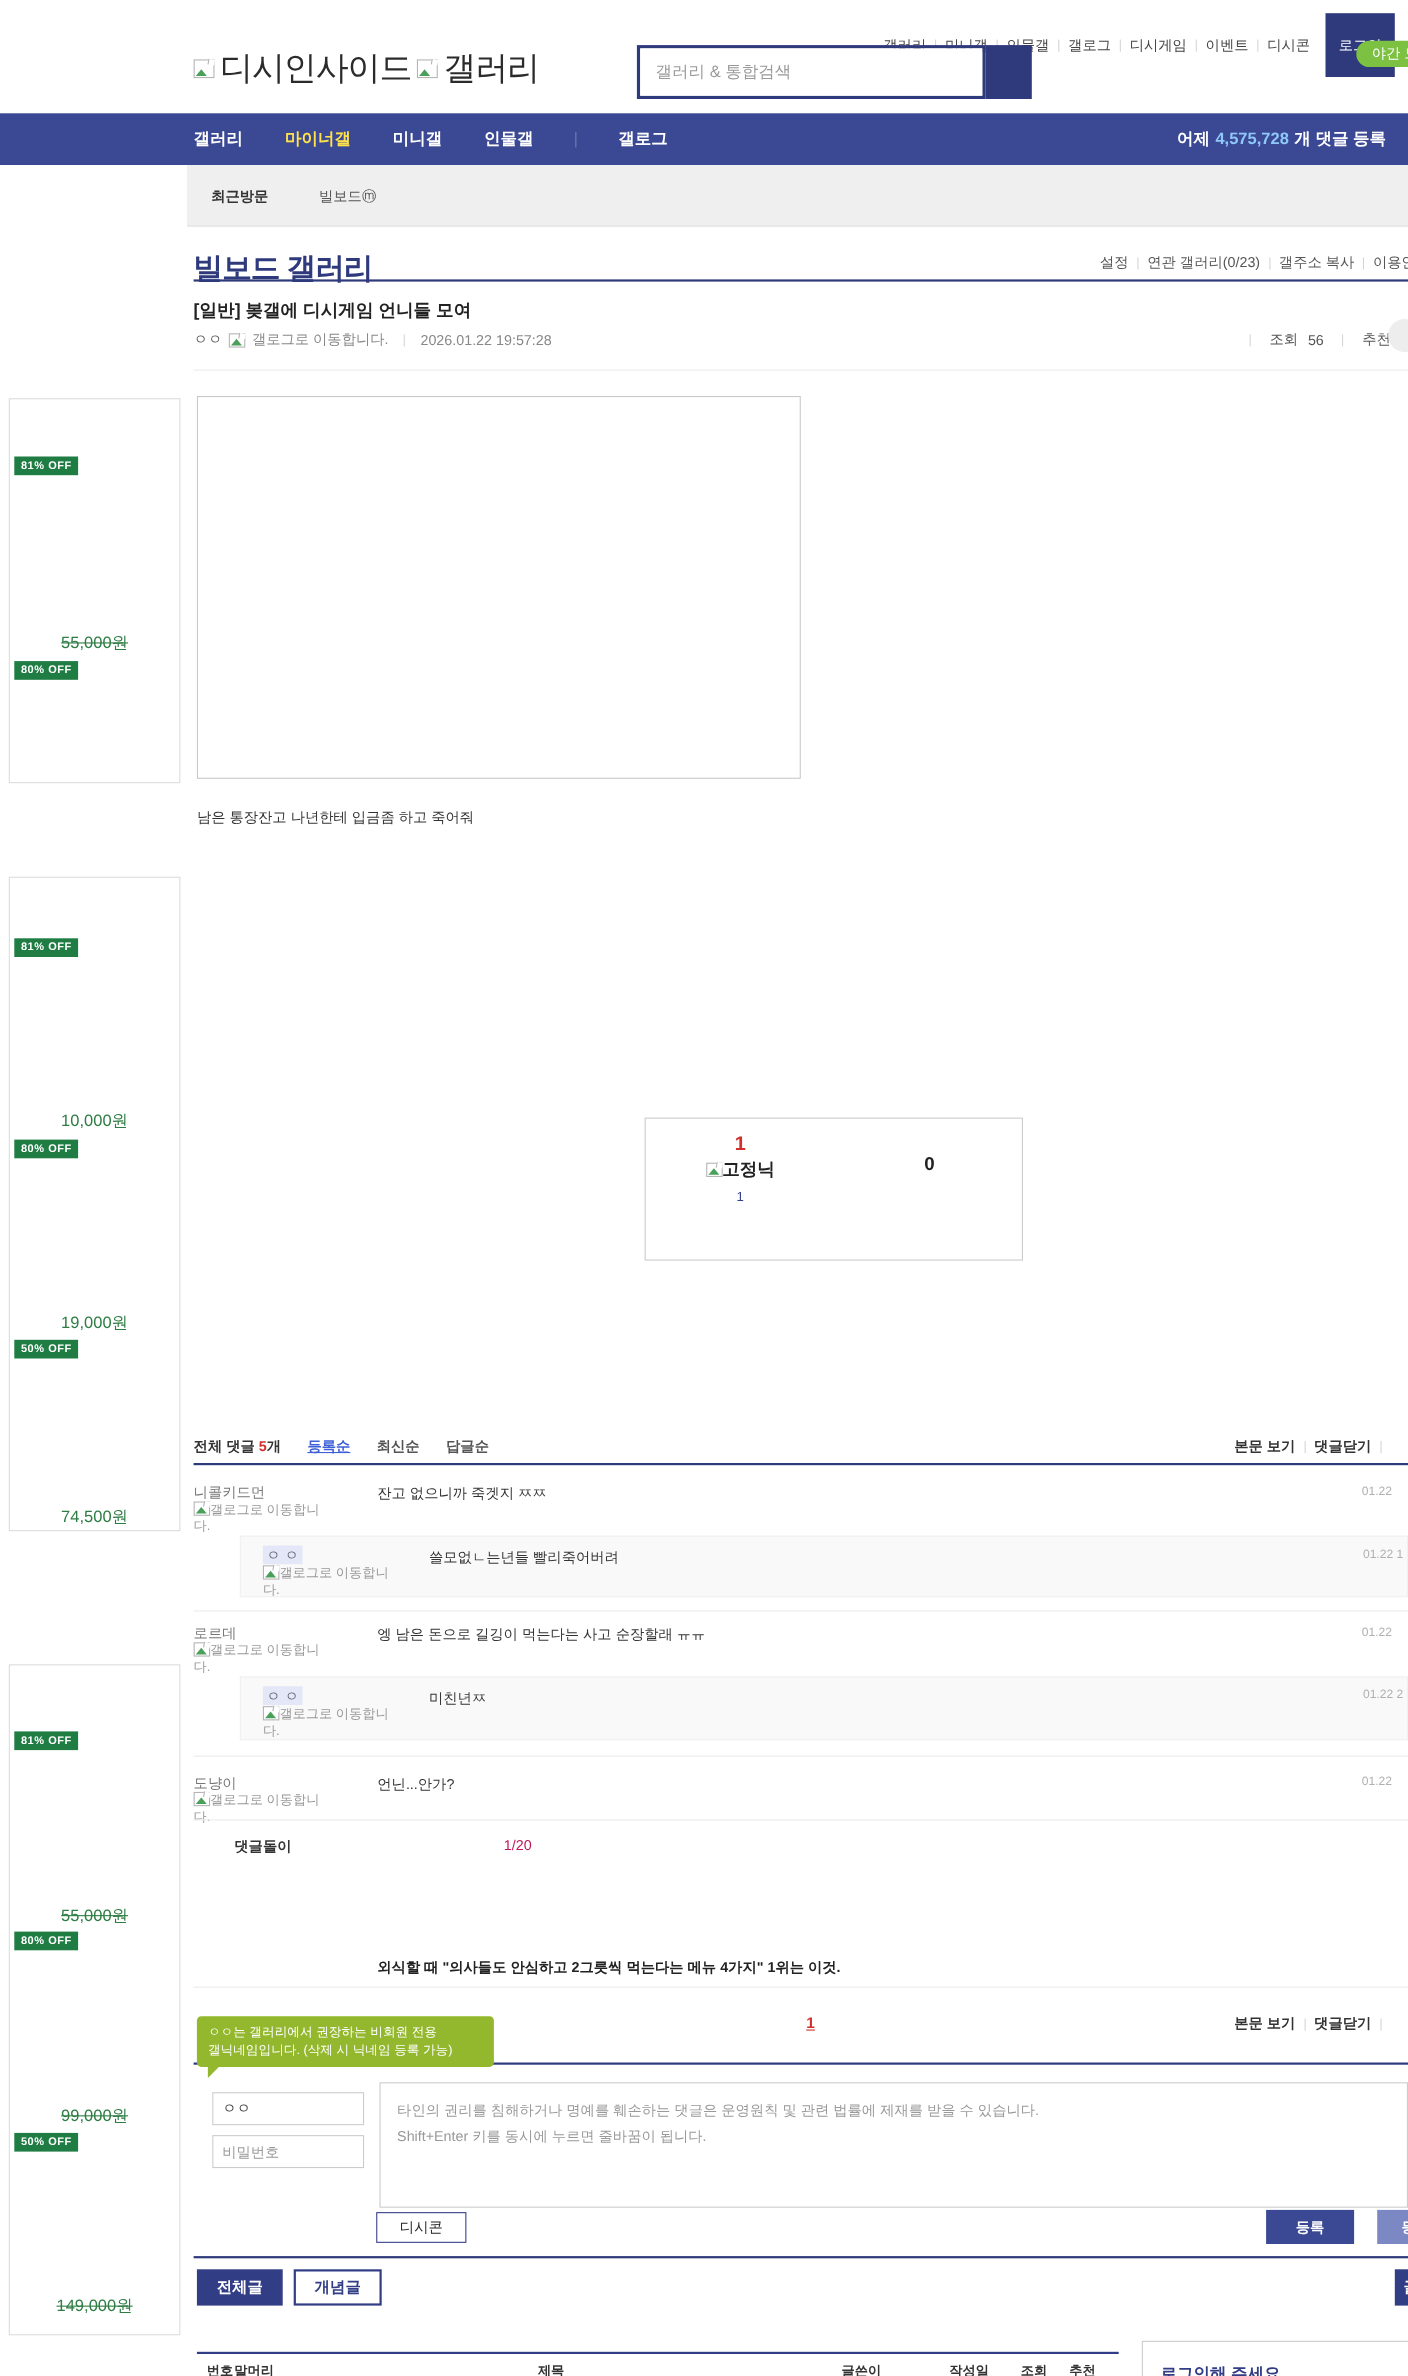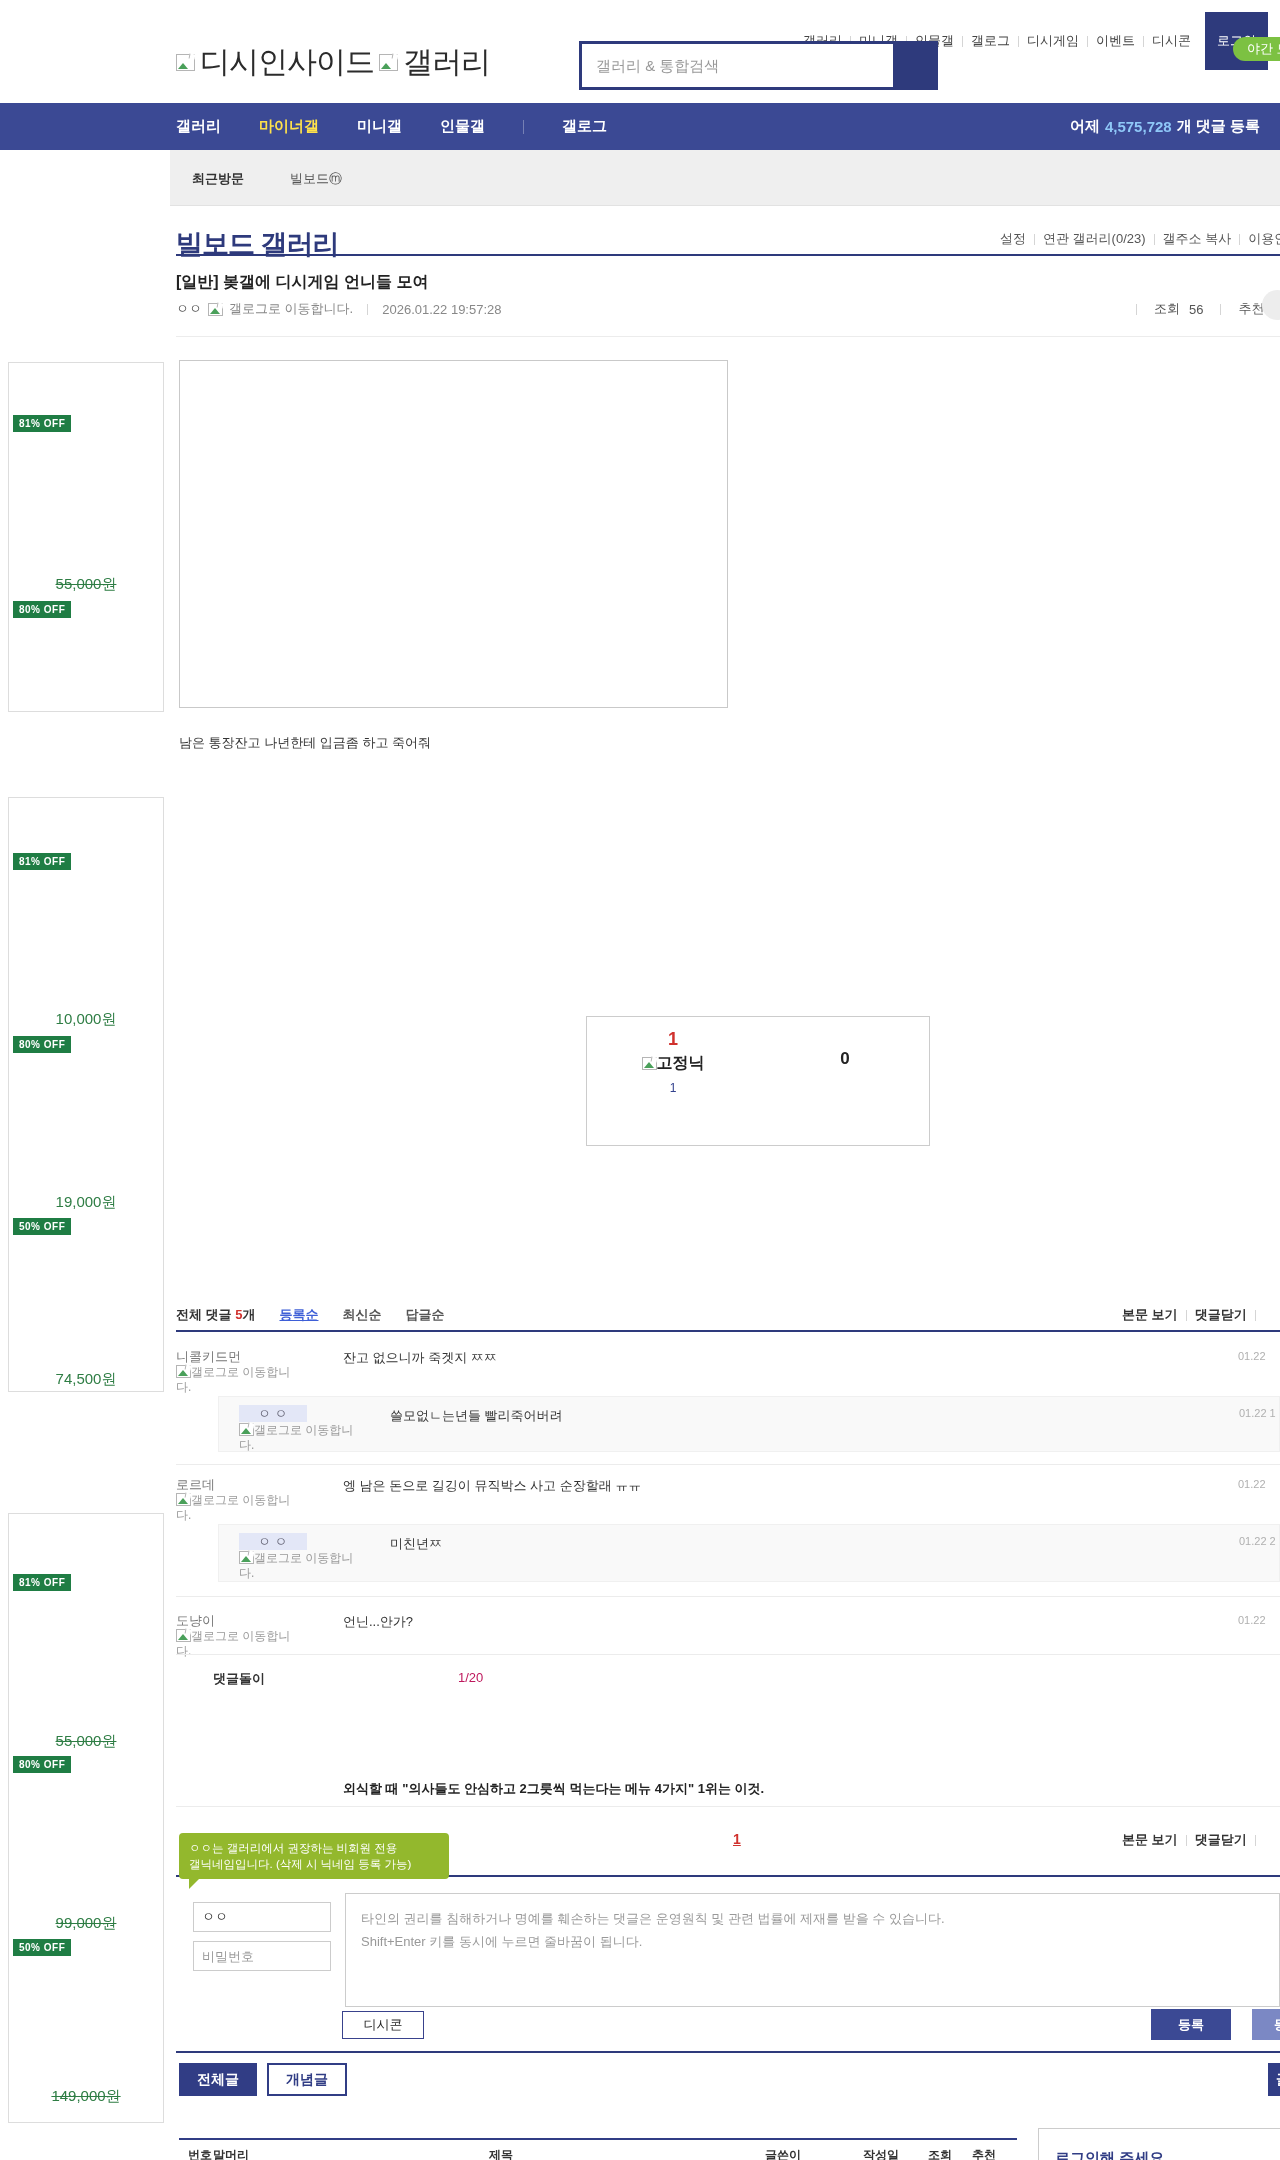--- a/index.html
+++ b/index.html
@@ -64,21 +64,21 @@
 .chead .sort{font-weight:bold;color:#555;cursor:pointer}
 .chead .sort.on{color:#3e5fd7;text-decoration:underline}
 .cright{display:flex;align-items:center;font-size:13px;font-weight:bold;color:#333;white-space:nowrap}
 .cmt{left:176px;width:1104px}
 .cmt .nick{position:absolute;left:0;top:0;font-size:13px;color:#777}
 .cmt .gallog{position:absolute;left:0;top:17px;width:122px;font-size:12px;color:#999;line-height:1.25}
 .cmt .ctext{position:absolute;left:167px;top:1px;font-size:13px;color:#333}
 .cmt .cdate{position:absolute;left:1062px;top:2px;font-size:11px;color:#b0b0b0;white-space:nowrap}
 .reply{left:218px;width:1062px;background:#f9f9f9;border:1px solid #f0f0f0}
 .reply .nick{position:absolute;left:20px;top:8px;font-size:13px;color:#667}
-.reply .nick em{font-style:normal;background:#e3e7f7;padding:1px 19px}
+.reply .nick em{font-style:normal;background:#e3e7f7;padding:1px 3px}
 .reply .gallog{position:absolute;left:20px;top:26px;width:122px;font-size:12px;color:#999;line-height:1.25}
 .reply .ctext{position:absolute;left:171px;top:10px;font-size:13px;color:#333}
 .reply .cdate{position:absolute;left:1020px;top:10px;font-size:11px;color:#b0b0b0;white-space:nowrap}
 .pager-label{left:213px;top:1670px;font-size:13px;font-weight:bold;color:#333}
 .pager-num{left:458px;top:1670px;font-size:13px;color:#be185d}
 .adtext{left:343px;top:1780px;font-size:13px;font-weight:bold;color:#222}
 .cpage{left:733px;top:1831px;font-size:14px;font-weight:bold;color:var(--red,#d0312d);text-decoration:underline}
 
 .tooltip{left:179px;top:1833px;width:270px;height:46px;background:var(--tooltip_green,#93b82d);border-radius:4px;color:#fff;font-size:11.5px;line-height:1.35;padding:8px 10px;z-index:5}
 .tooltip::after{content:'';position:absolute;left:10px;bottom:-10px;width:0;height:0;border-top:11px solid var(--tooltip_green,#93b82d);border-right:11px solid transparent}
@@ -226,21 +226,21 @@
   <span class="nick"><em>ㅇ ㅇ</em></span>
   <span class="gallog"><span class="bimg"></span><span>갤로그로 이동합니다.</span></span>
   <span class="ctext">쓸모없ㄴ는년들 빨리죽어버려</span>
   <span class="cdate">01.22 1</span>
 </div>
 <div class="abs thin" style="left:176px;top:1464px;width:1104px"></div>
 
 <div class="abs cmt" style="top:1476px;height:46px">
   <span class="nick">로르데</span>
   <span class="gallog"><span class="bimg"></span><span>갤로그로 이동합니다.</span></span>
-  <span class="ctext">엥 남은 돈으로 길깅이 뮤직박스 사고 순장할래 ㅠㅠ</span>
+  <span class="ctext">엥 남은 돈으로 길깅이 먹는다는 사고 순장할래 ㅠㅠ</span>
   <span class="cdate">01.22</span>
 </div>
 <div class="abs reply" style="top:1524px;height:58px">
   <span class="nick"><em>ㅇ ㅇ</em></span>
   <span class="gallog"><span class="bimg"></span><span>갤로그로 이동합니다.</span></span>
   <span class="ctext">미친년ㅉ</span>
   <span class="cdate">01.22 2</span>
 </div>
 <div class="abs thin" style="left:176px;top:1596px;width:1104px"></div>
 

